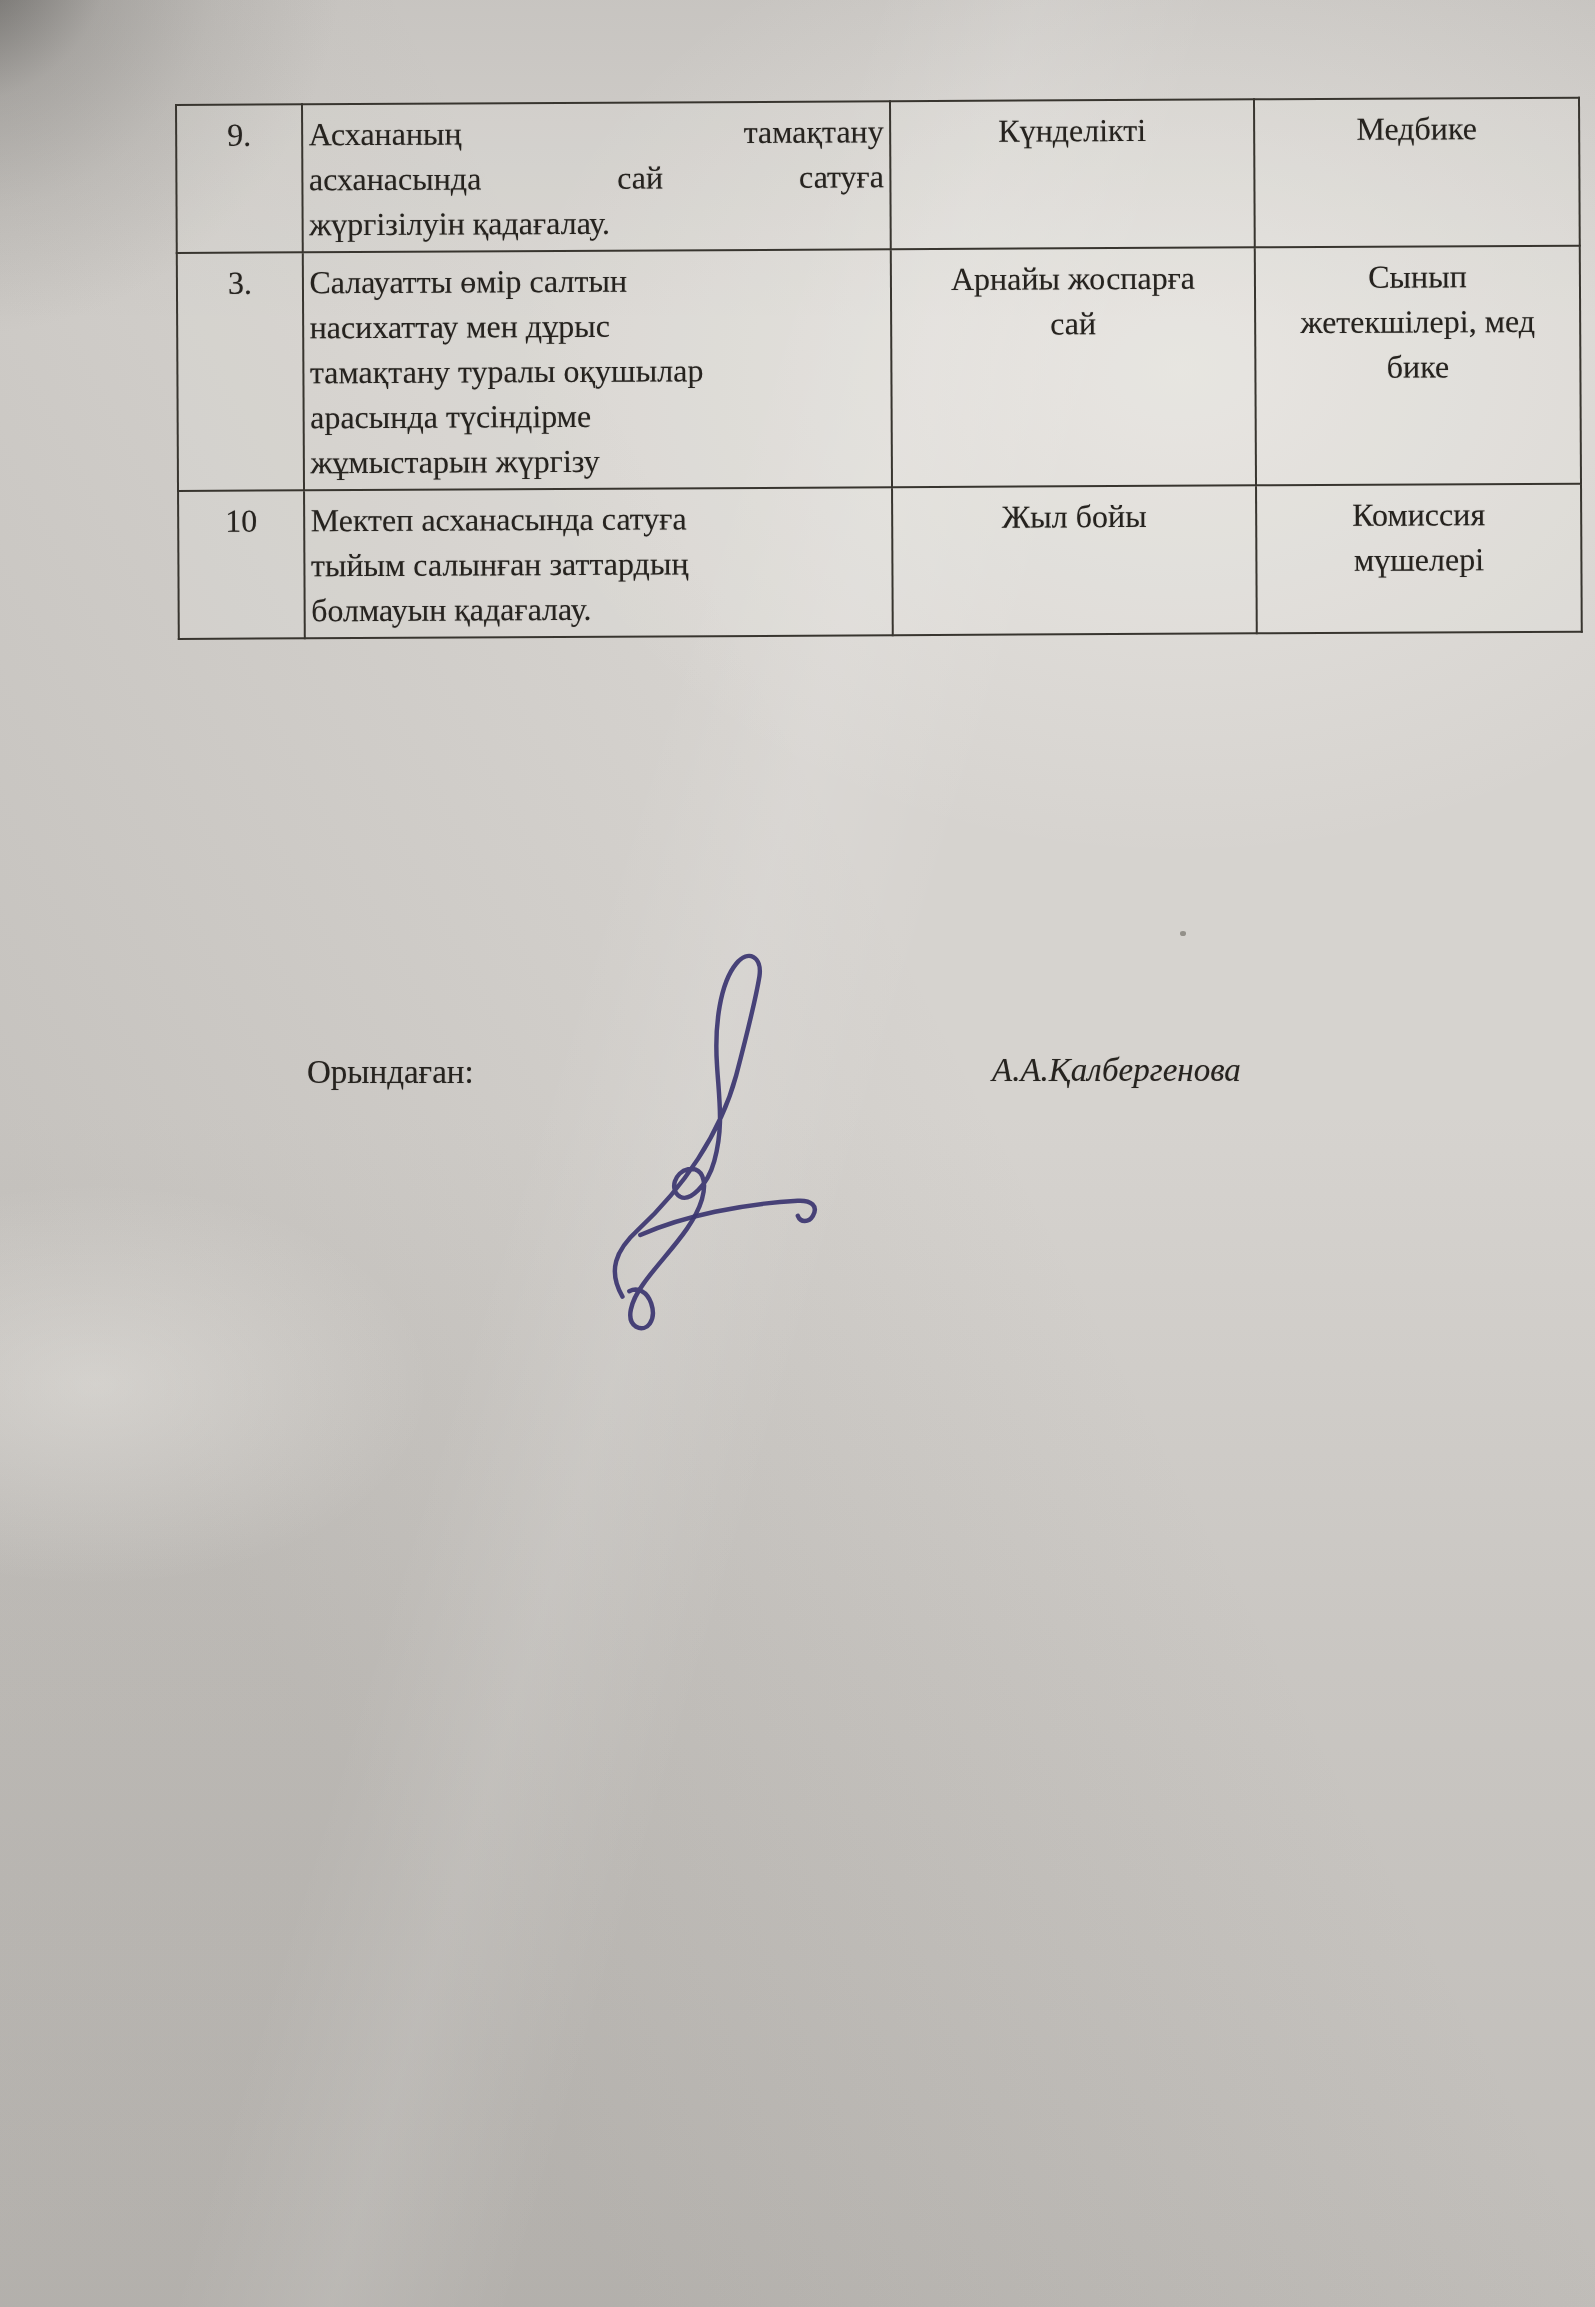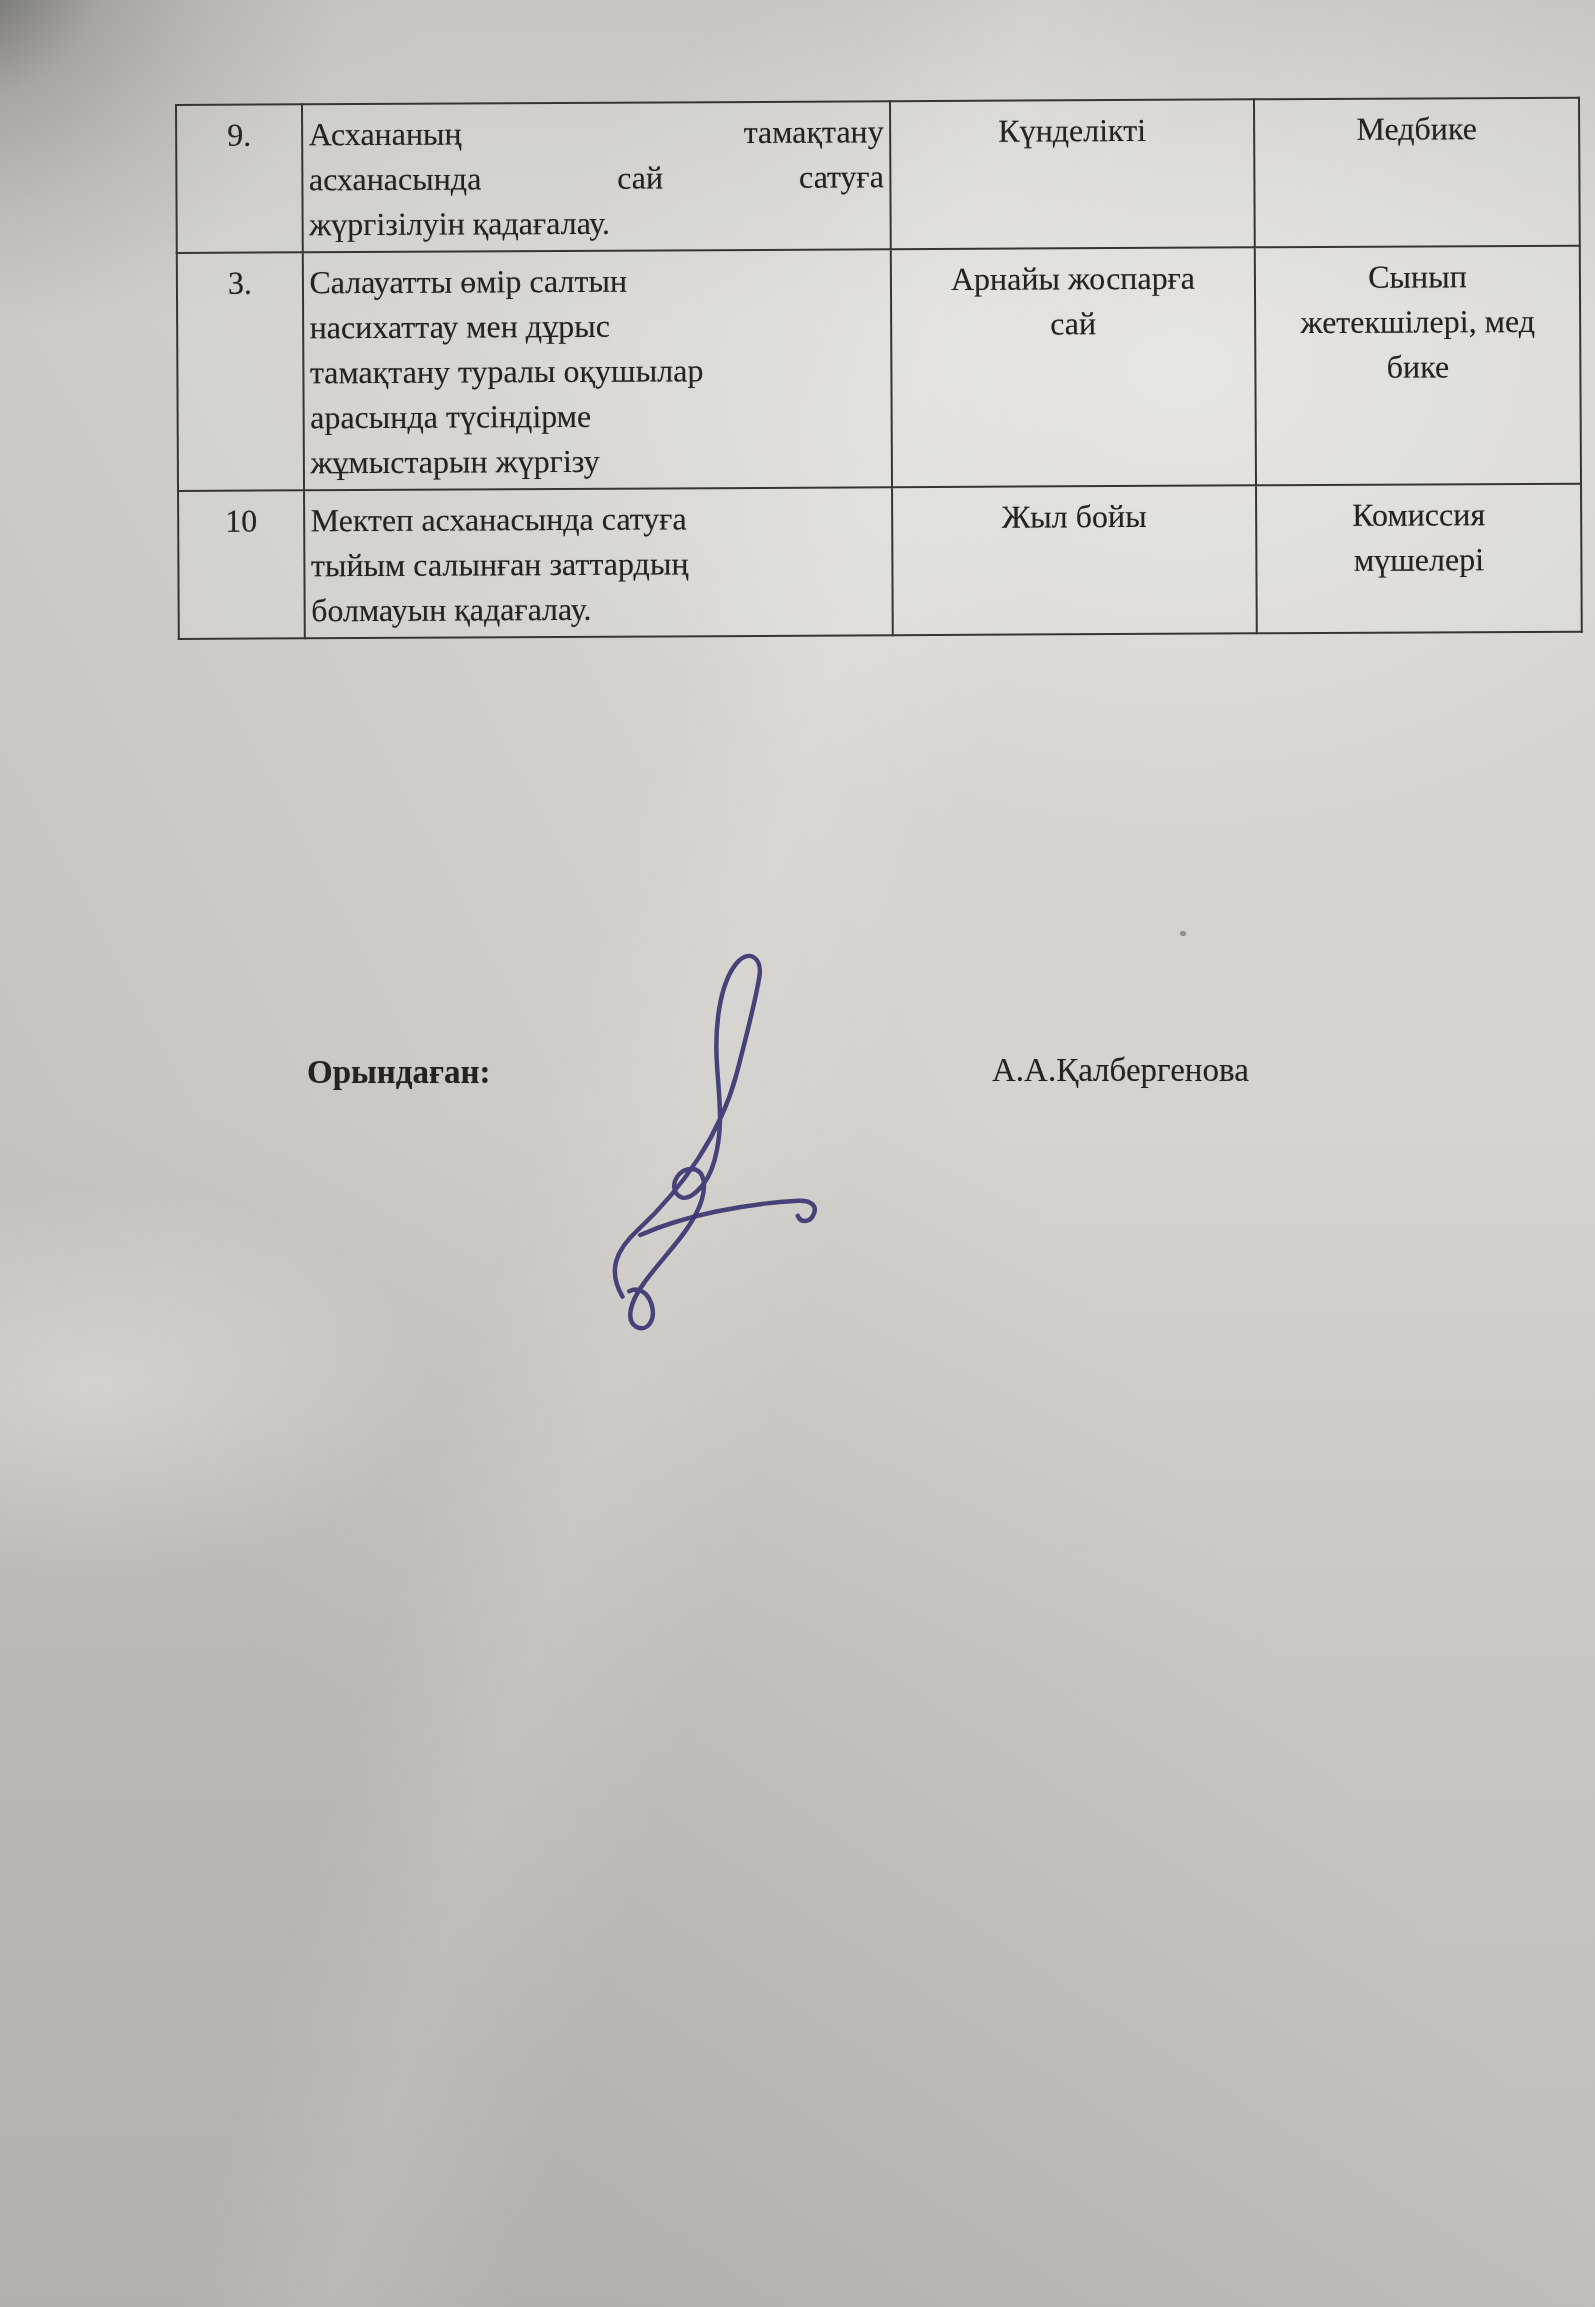--- a/index.html
+++ b/index.html
@@ -50,26 +50,26 @@
   td.c-time{width:351px; text-align:center;}
   td.c-resp{width:312px; text-align:center; padding-left:4.1px; padding-right:4.1px;}
   .line{display:block;}
   .spread{display:flex; justify-content:space-between;}
 
   
   .sig-label{
     position:absolute; left:307px; top:1052px;
     font-size:33px; line-height:41px;
     text-shadow:0 0 1px rgba(38,35,31,0.35);
-    font-weight:bold;
   }
   .sig-name{
     position:absolute; left:992px; top:1050px;
     font-size:33px; line-height:41px;
     text-shadow:0 0 1px rgba(38,35,31,0.35);
+    font-style:italic;
   }
   .signature-svg{
     position:absolute; left:580px; top:928px;
     width:274px; height:425px;
   }
   .signature-svg path{
     fill:none; stroke:#3b3570; stroke-width:6.5;
     stroke-linecap:round; stroke-linejoin:round;
     opacity:0.92;
   }

